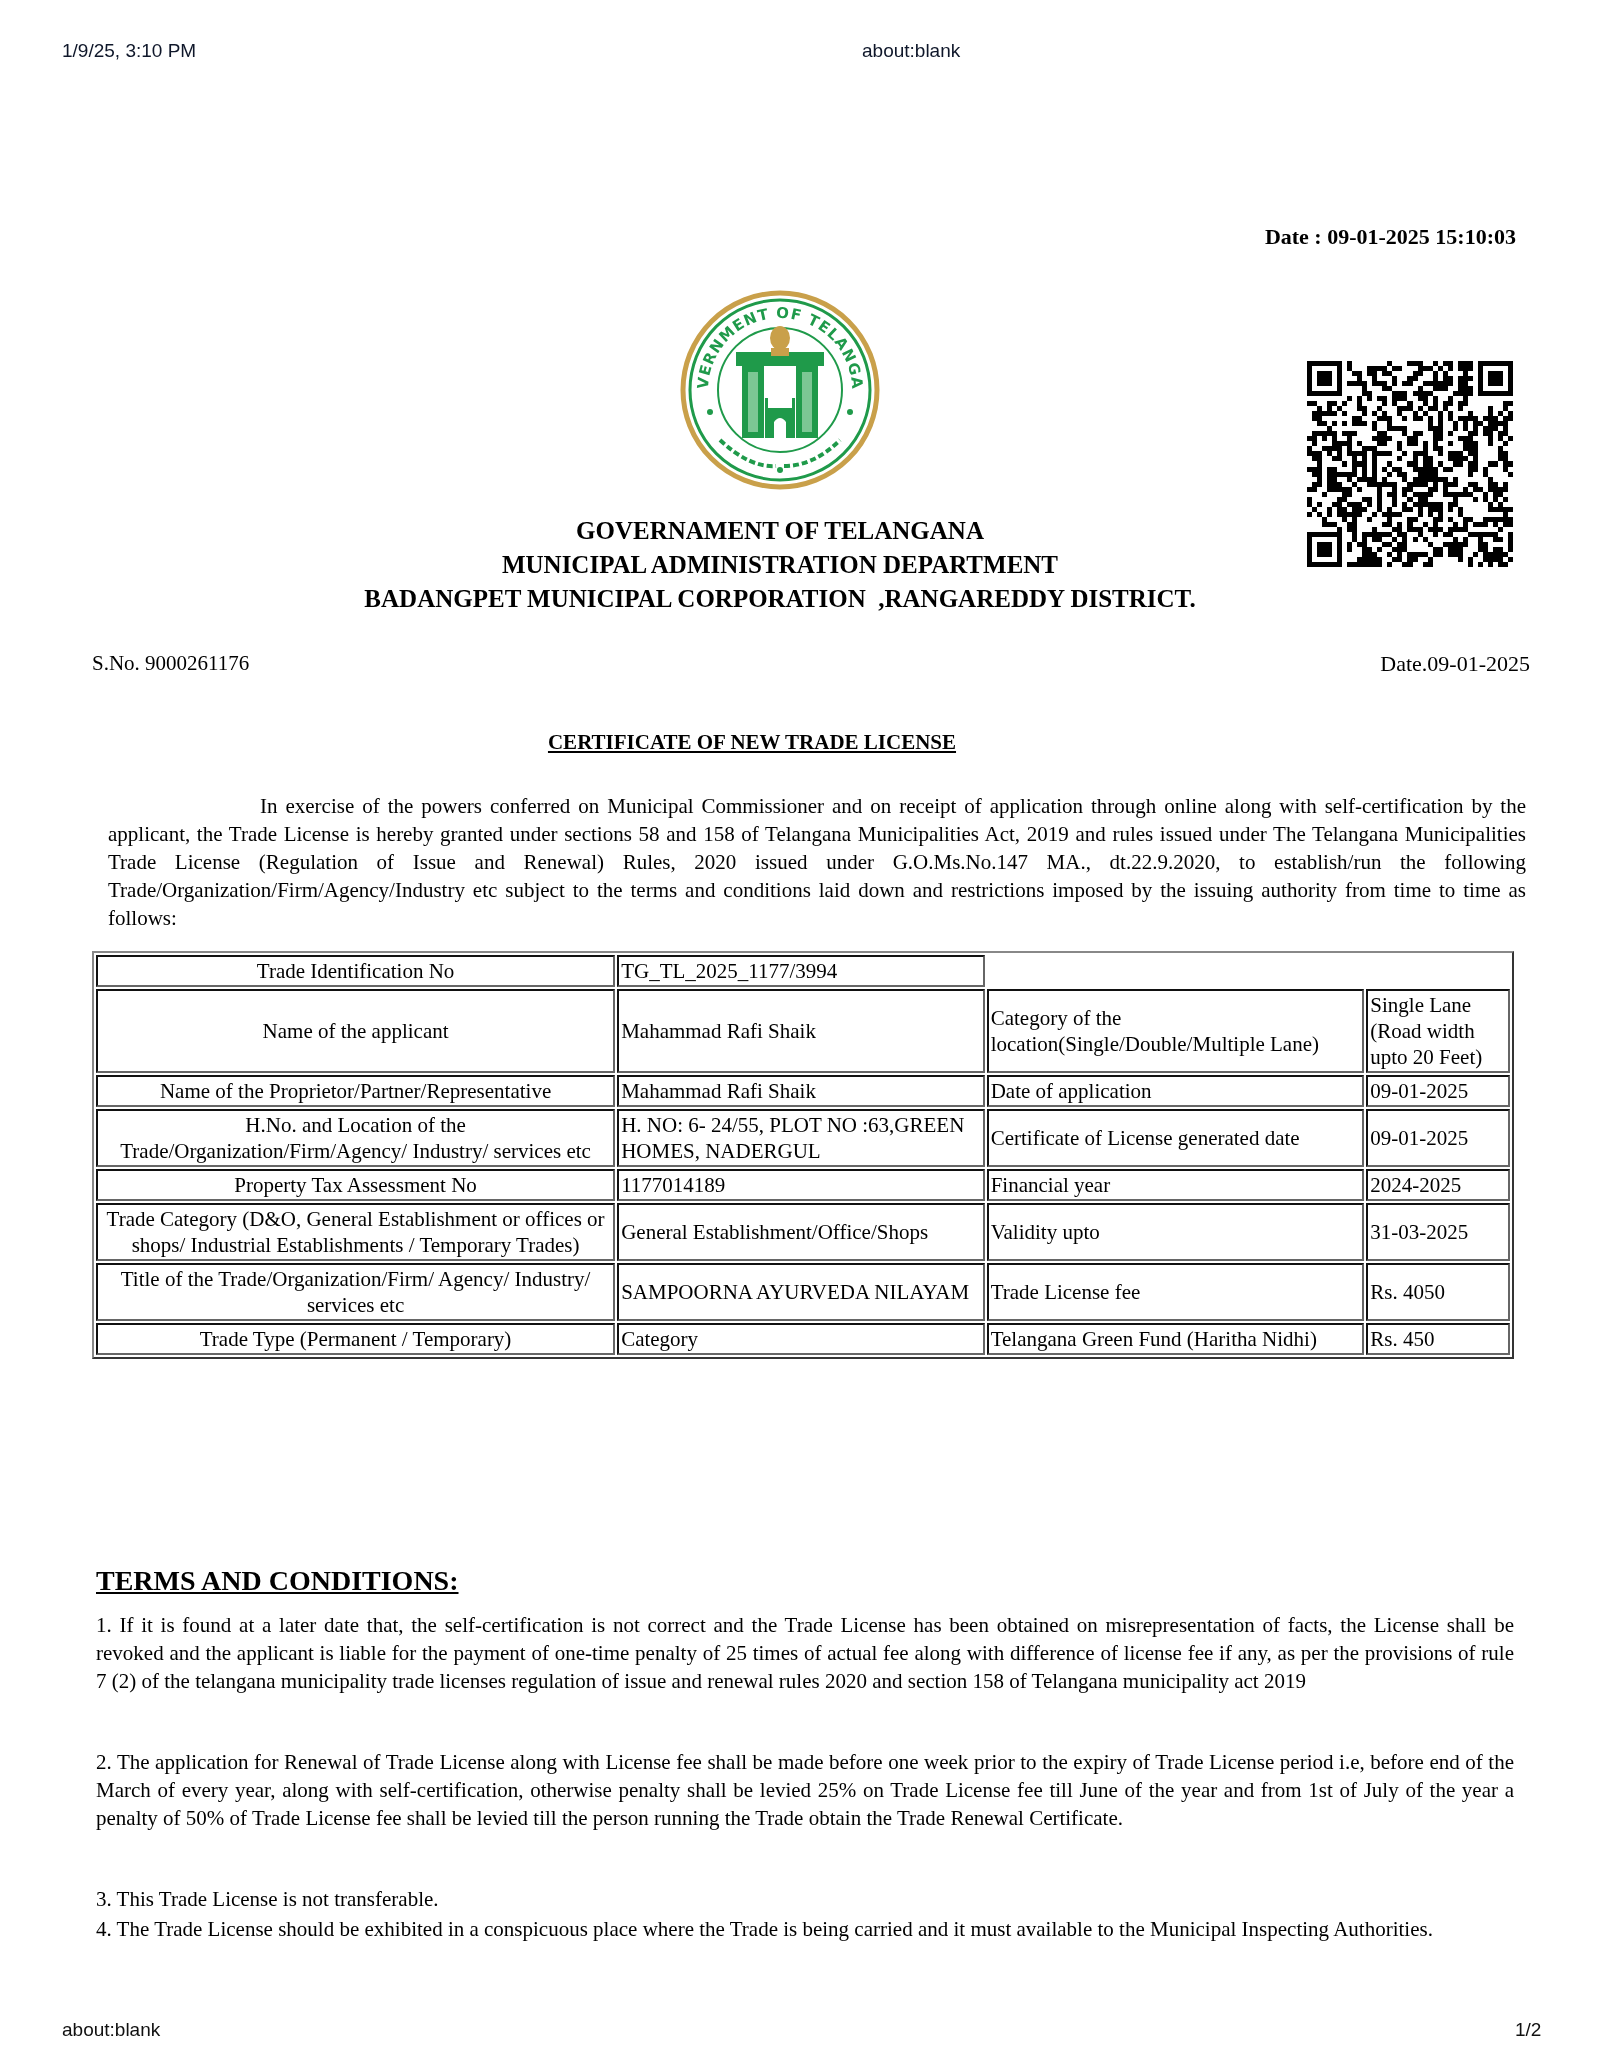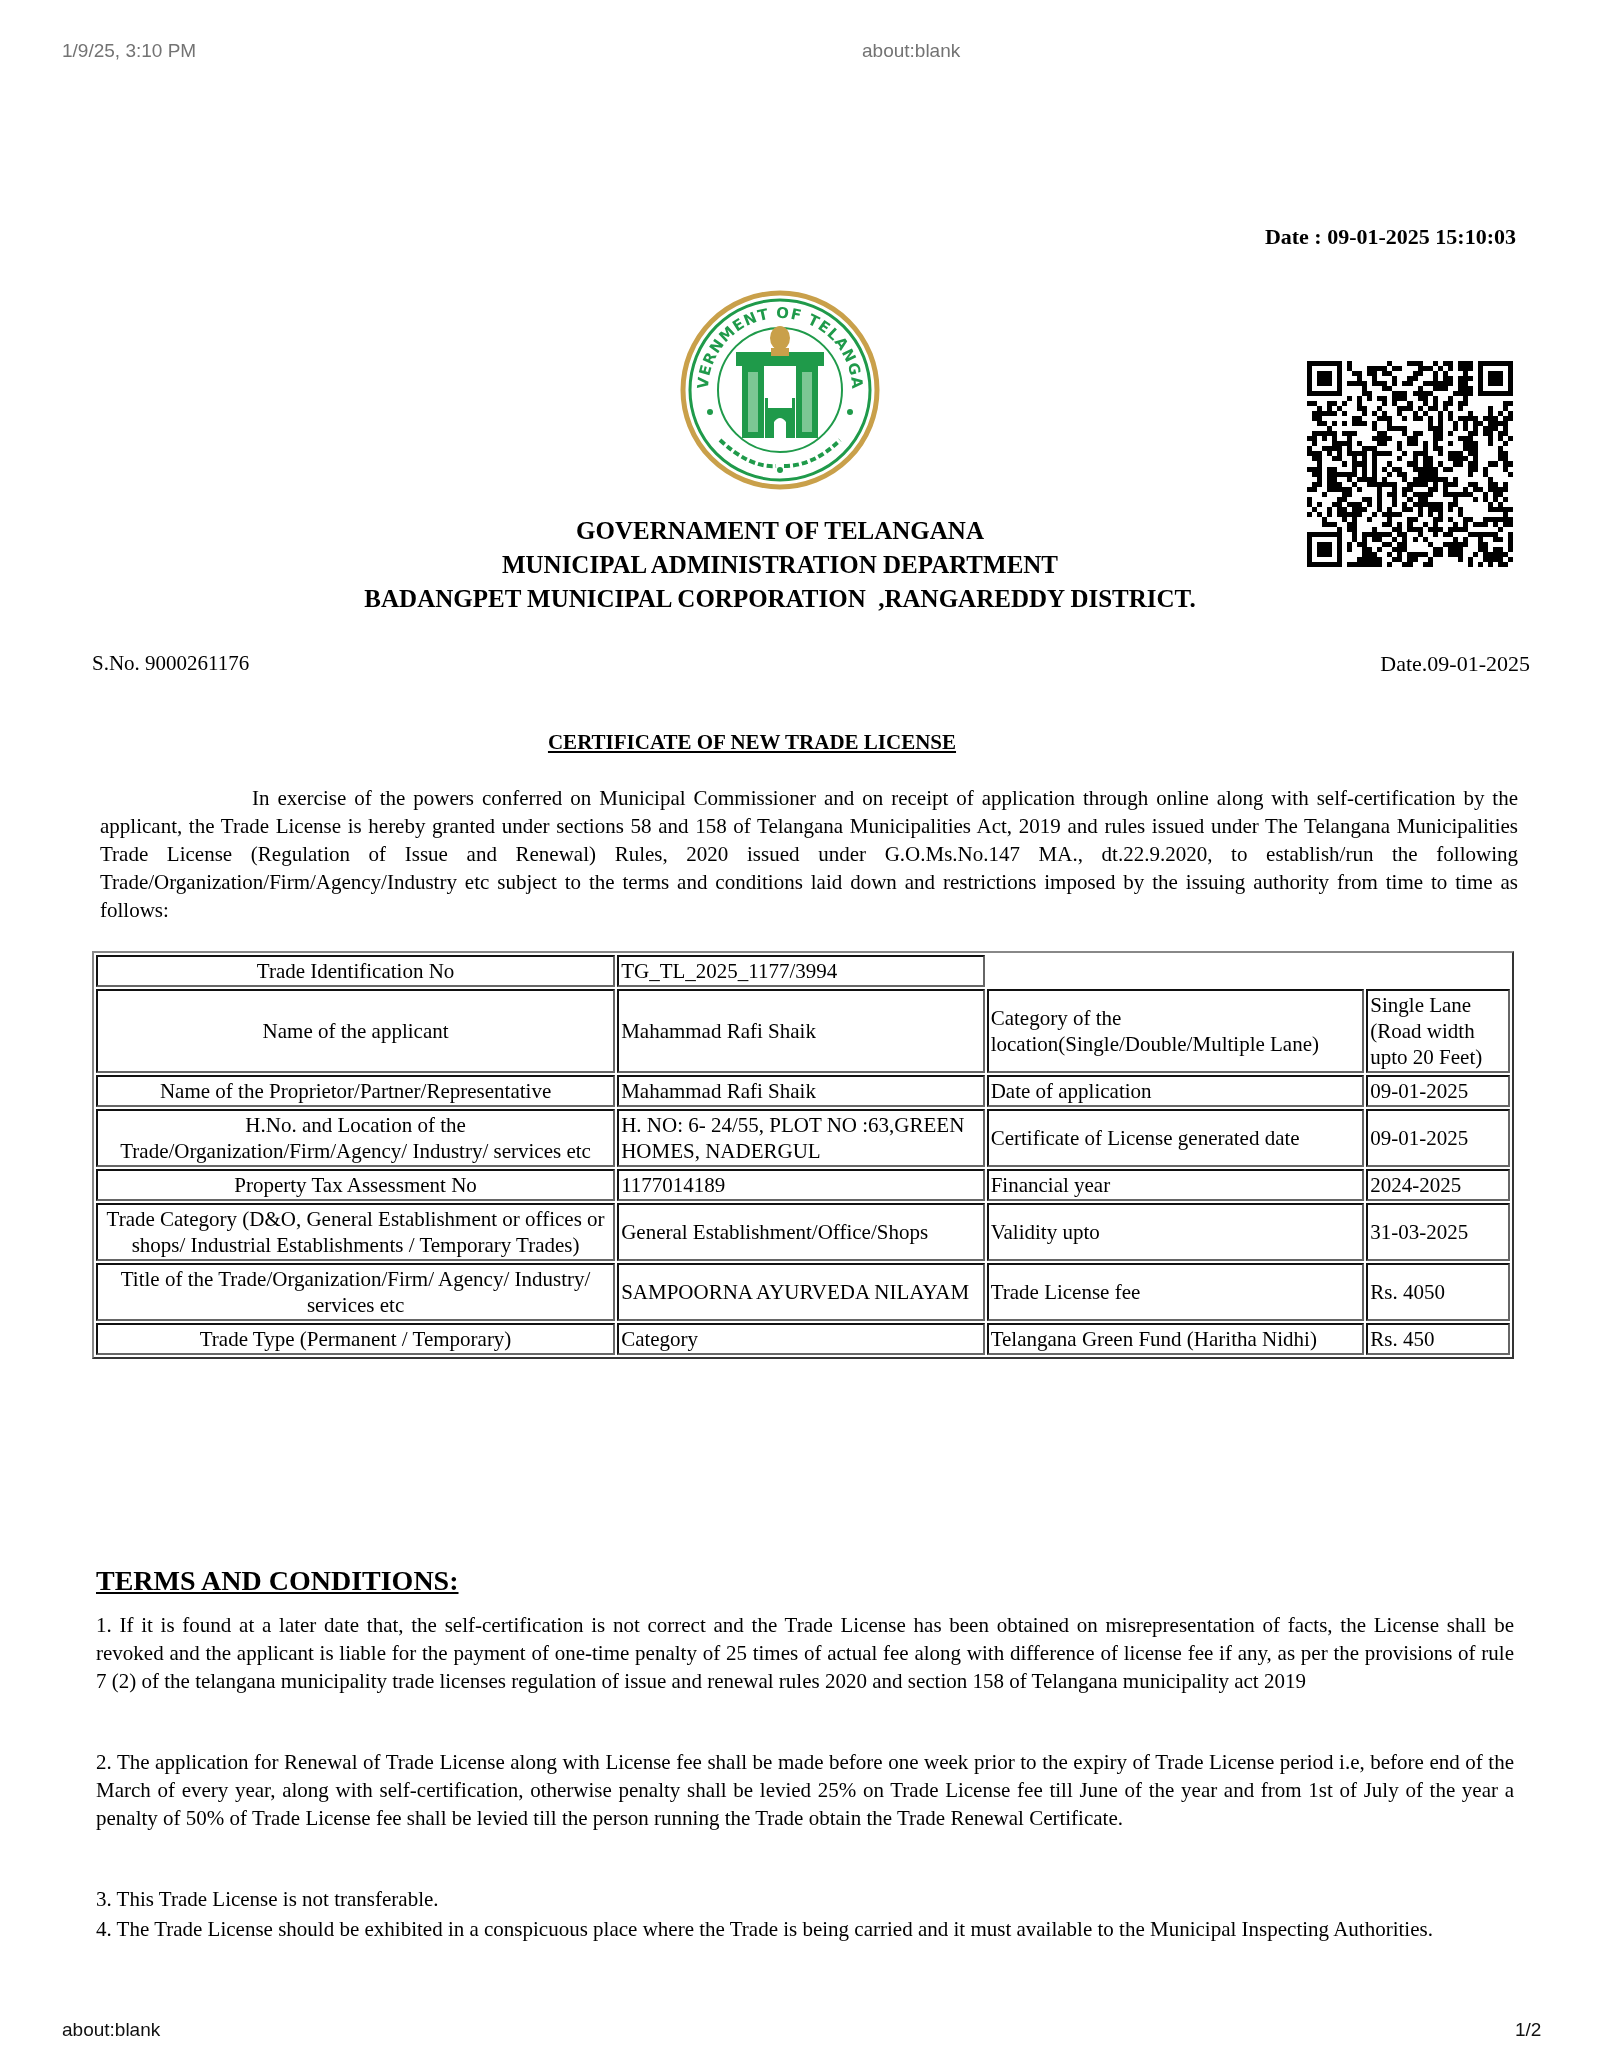--- a/index.html
+++ b/index.html
@@ -1,36 +1,36 @@
 <!DOCTYPE html>
 <html><head>
 <meta charset="utf-8">
 <style>
   html, body { margin:0; padding:0; background:#ffffff; }
   body { width:1600px; height:2071px; position:relative; overflow:hidden; color:#000; font-family:"Liberation Serif", serif; }
-  .print-hdr { position:absolute; top:40px; font-family:"Liberation Sans", sans-serif; font-size:19px; color:#737373; }
+  .print-hdr { position:absolute; top:40px; font-family:"Liberation Sans", sans-serif; font-size:19px; color:#0f172a; }
   .print-ftr { position:absolute; top:2019px; font-family:"Liberation Sans", sans-serif; font-size:19px; color:#111; }
   #hdr-datetime { left:62px; }
   #hdr-url { left:862px; }
   #ftr-url { left:62px; }
   #ftr-page { left:1515px; }
 
   #gen-date { position:absolute; top:224px; right:84px; font-weight:bold; font-size:22px; }
 
   #emblem { position:absolute; left:680px; top:290px; width:200px; height:200px; }
   #qr { position:absolute; left:1307px; top:361px; width:206px; height:206px; }
 
   #org-block { position:absolute; left:0; width:1560px; top:514px; text-align:center; font-weight:bold; font-size:25px; line-height:34px; }
 
   #sno { position:absolute; left:92px; top:651px; font-size:21px; }
   #doc-date { position:absolute; right:70px; top:651px; font-size:22px; }
 
   #cert-title { position:absolute; left:0; width:1504px; top:730px; text-align:center; font-weight:bold; font-size:21px; text-decoration:underline; }
 
-  #intro { position:absolute; left:96px; width:1418px; top:780px; font-size:21px; line-height:28px; text-align:justify; text-indent:152px; margin:4px; }
+  #intro { position:absolute; left:96px; width:1418px; top:780px; font-size:21px; line-height:28px; text-align:justify; text-indent:152px; margin:12px; }
 
   #license-table { position:absolute; left:92px; top:951px; width:1422px; border-collapse:separate; border-spacing:2px; border:2px outset #888; font-size:21px; line-height:26px; }
   #license-table td { border:2px inset #666; padding:1px 2px; vertical-align:middle; }
   #license-table td.empty { border:none; }
   .c1 { width:512px;text-align:center; } .c2 { width:360px; } .c3 { width:370px; } .c4 { width:136px; }
 
   #terms-heading { position:absolute; left:96px; top:1565px; font-weight:bold; font-size:28px; text-decoration:underline; }
   .term { position:absolute; left:96px; width:1418px; font-size:21px; line-height:28px; text-align:justify; margin:0; }
   #term-1 { top:1611px; }
   #term-2 { top:1748px; }

